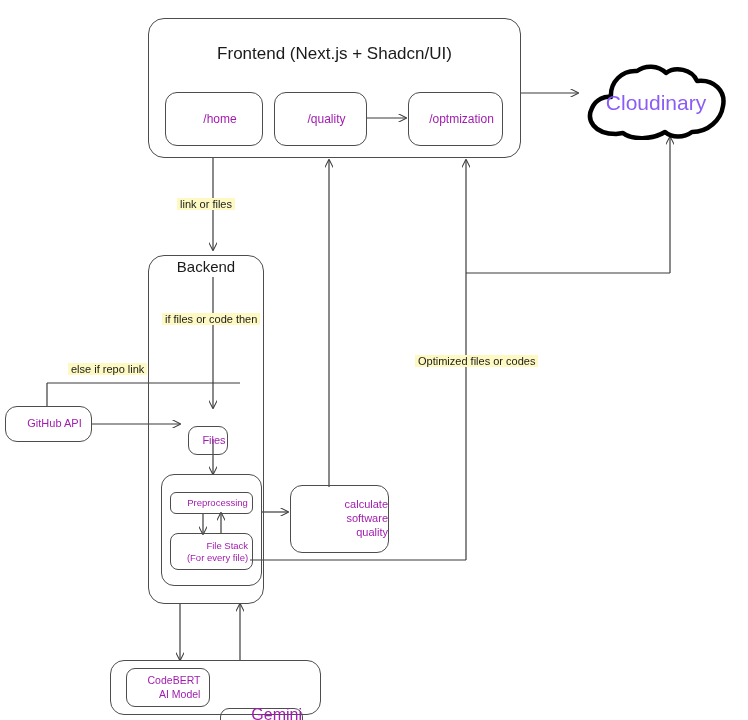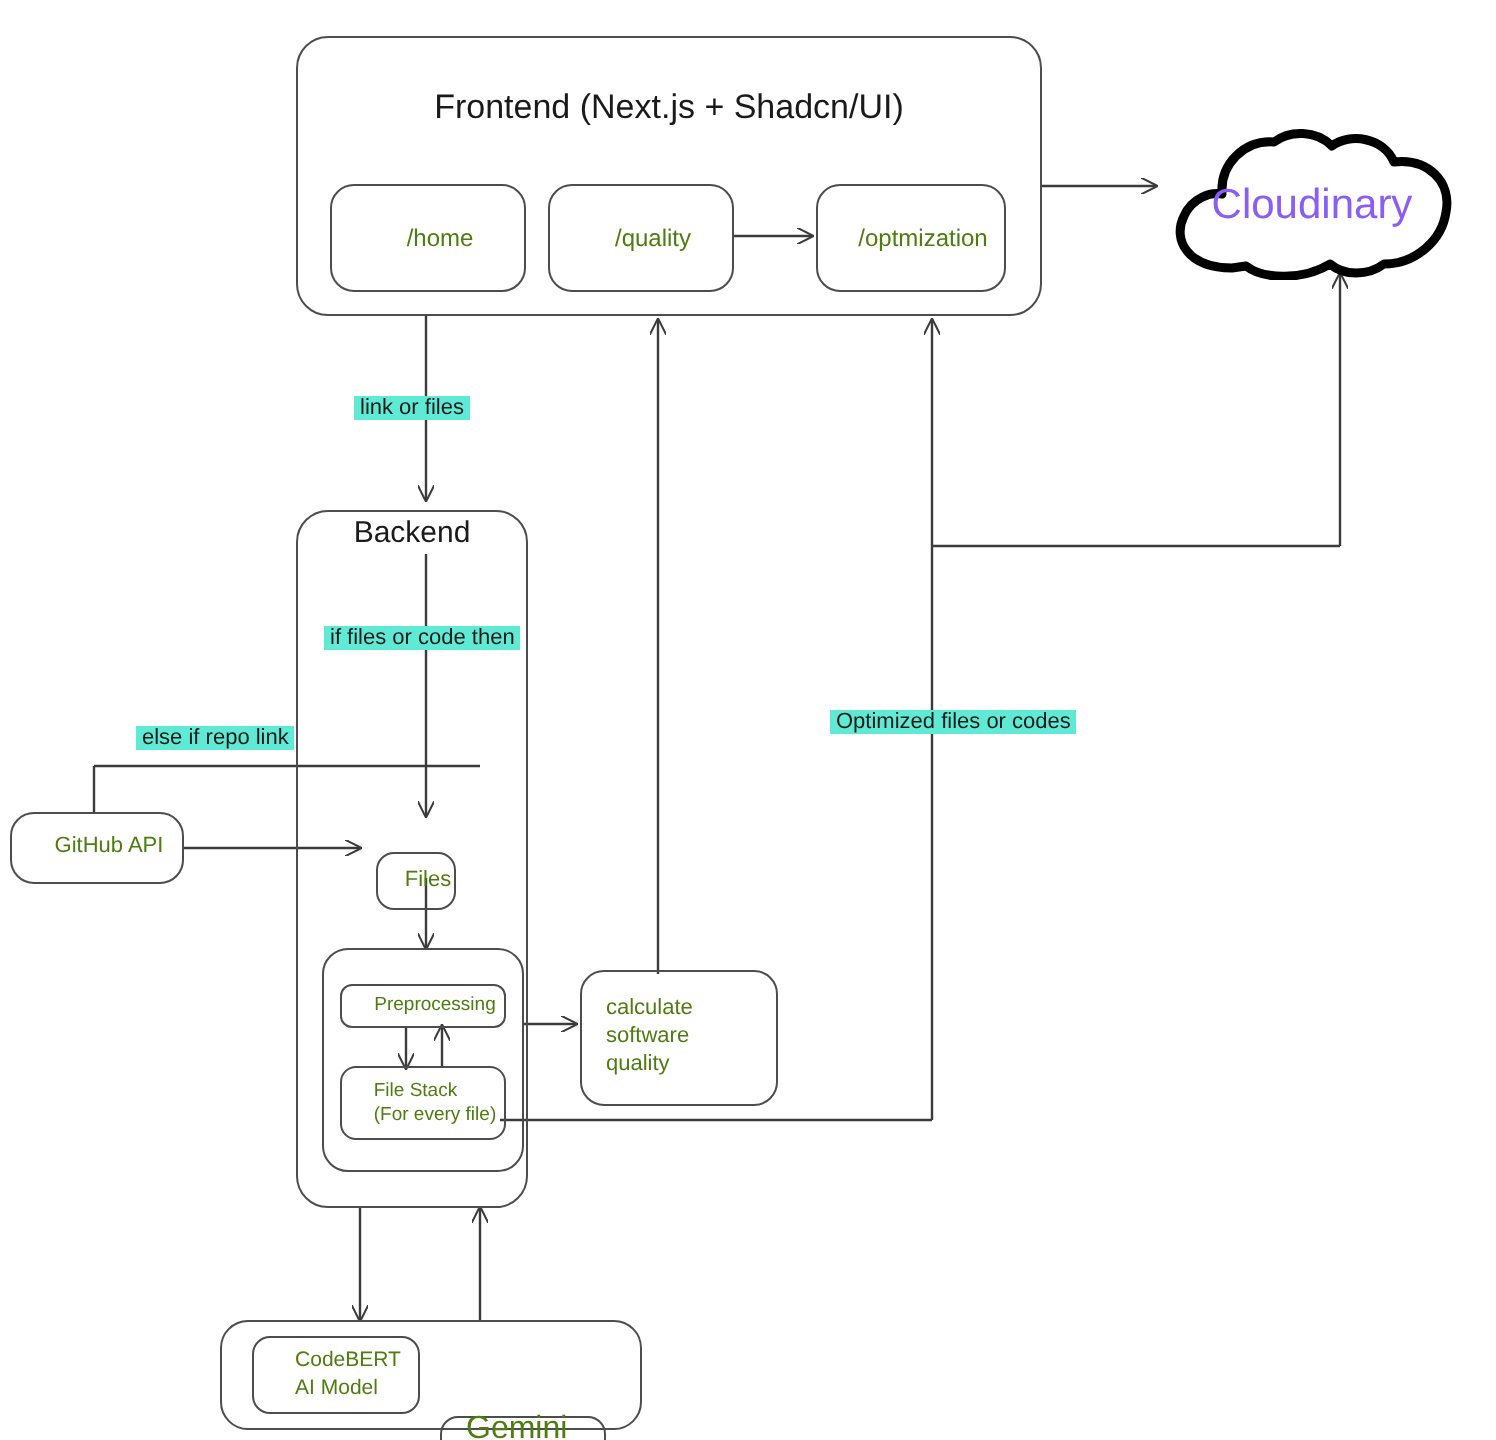--- a/index.html
+++ b/index.html
@@ -29,40 +29,40 @@
   }
   .node {
     position: absolute;
     box-sizing: border-box;
     border: 1.3px solid #4d4d4d;
     border-radius: 12px;
     background: transparent;
     display: flex;
     align-items: center;
     justify-content: center;
-    text-align: left;
+    text-align: right;
     line-height: 1.25;
-    color: #4d7c0f;
+    color: #a21caf;
     padding-left: 12px;
   }
   .node.small {
     border-radius: 9px;
   }
   .node-label {
     white-space: pre-line;
   }
   .group-title {
     position: absolute;
     text-align: center;
     color: #1a1a1a;
     white-space: nowrap;
   }
   .edge-label {
     position: absolute;
-    background: #5eead4;
+    background: #fef9c3;
     padding: 0 3px;
     white-space: nowrap;
     color: #1a1a1a;
     font-size: 11px;
   }
   .cloud-wrap {
     position: absolute;
   }
   .cloud-text {
     position: absolute;

